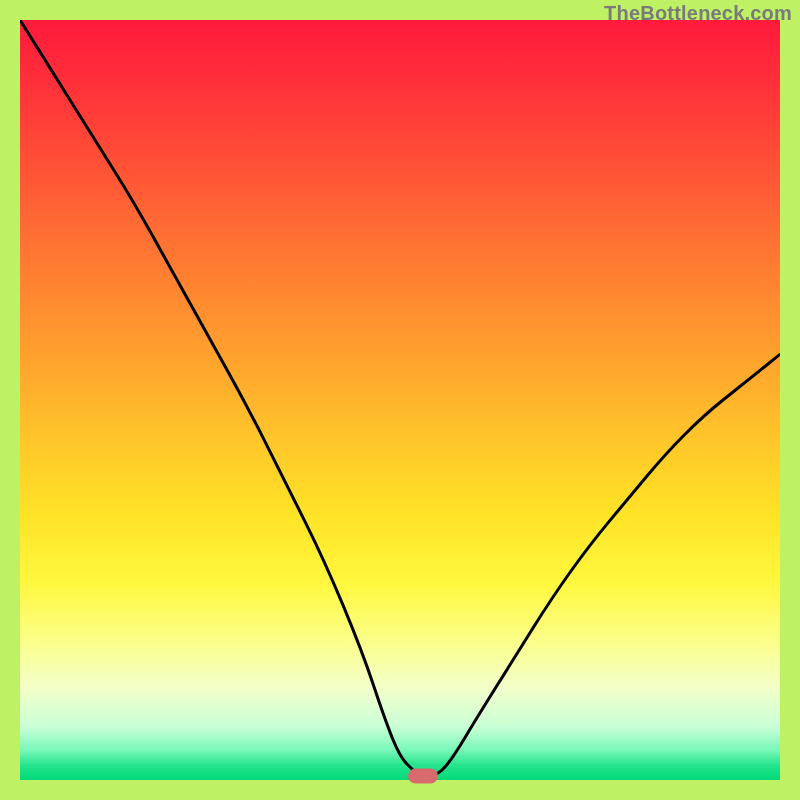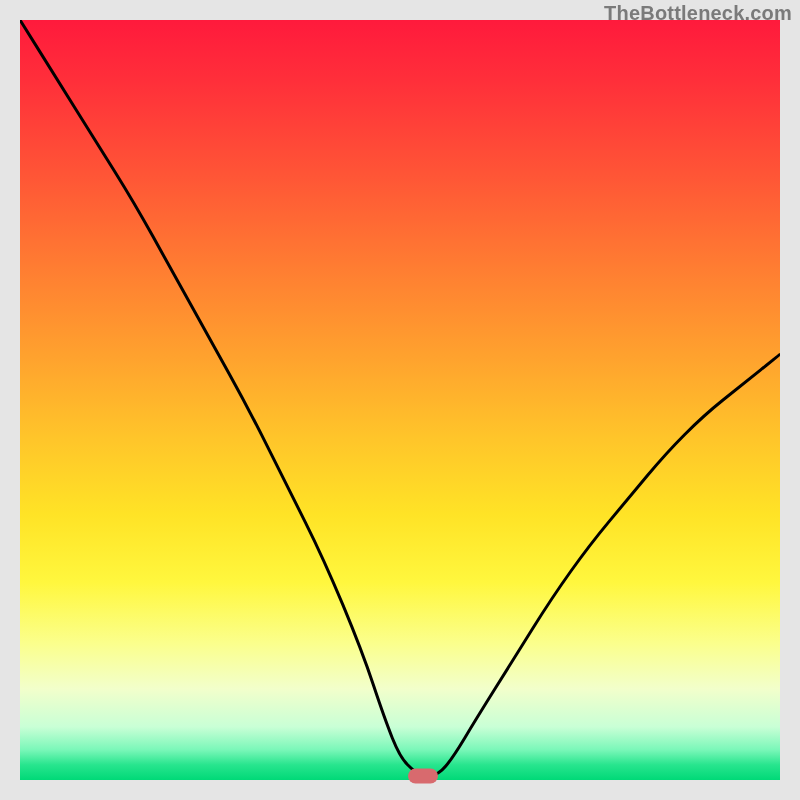--- a/index.html
+++ b/index.html
@@ -8,21 +8,21 @@
     width: 800px;
     height: 800px;
     background: #000;
     overflow: hidden;
     font-family: Arial, Helvetica, sans-serif;
   }
   .frame {
     position: relative;
     width: 800px;
     height: 800px;
-    background: #e5e5e5;
+    background: #bef264;
   }
   .plot {
     position: absolute;
     left: 20px;
     top: 20px;
     width: 760px;
     height: 760px;
     
     background: linear-gradient(to bottom,
       #ff1a3c 0%,

